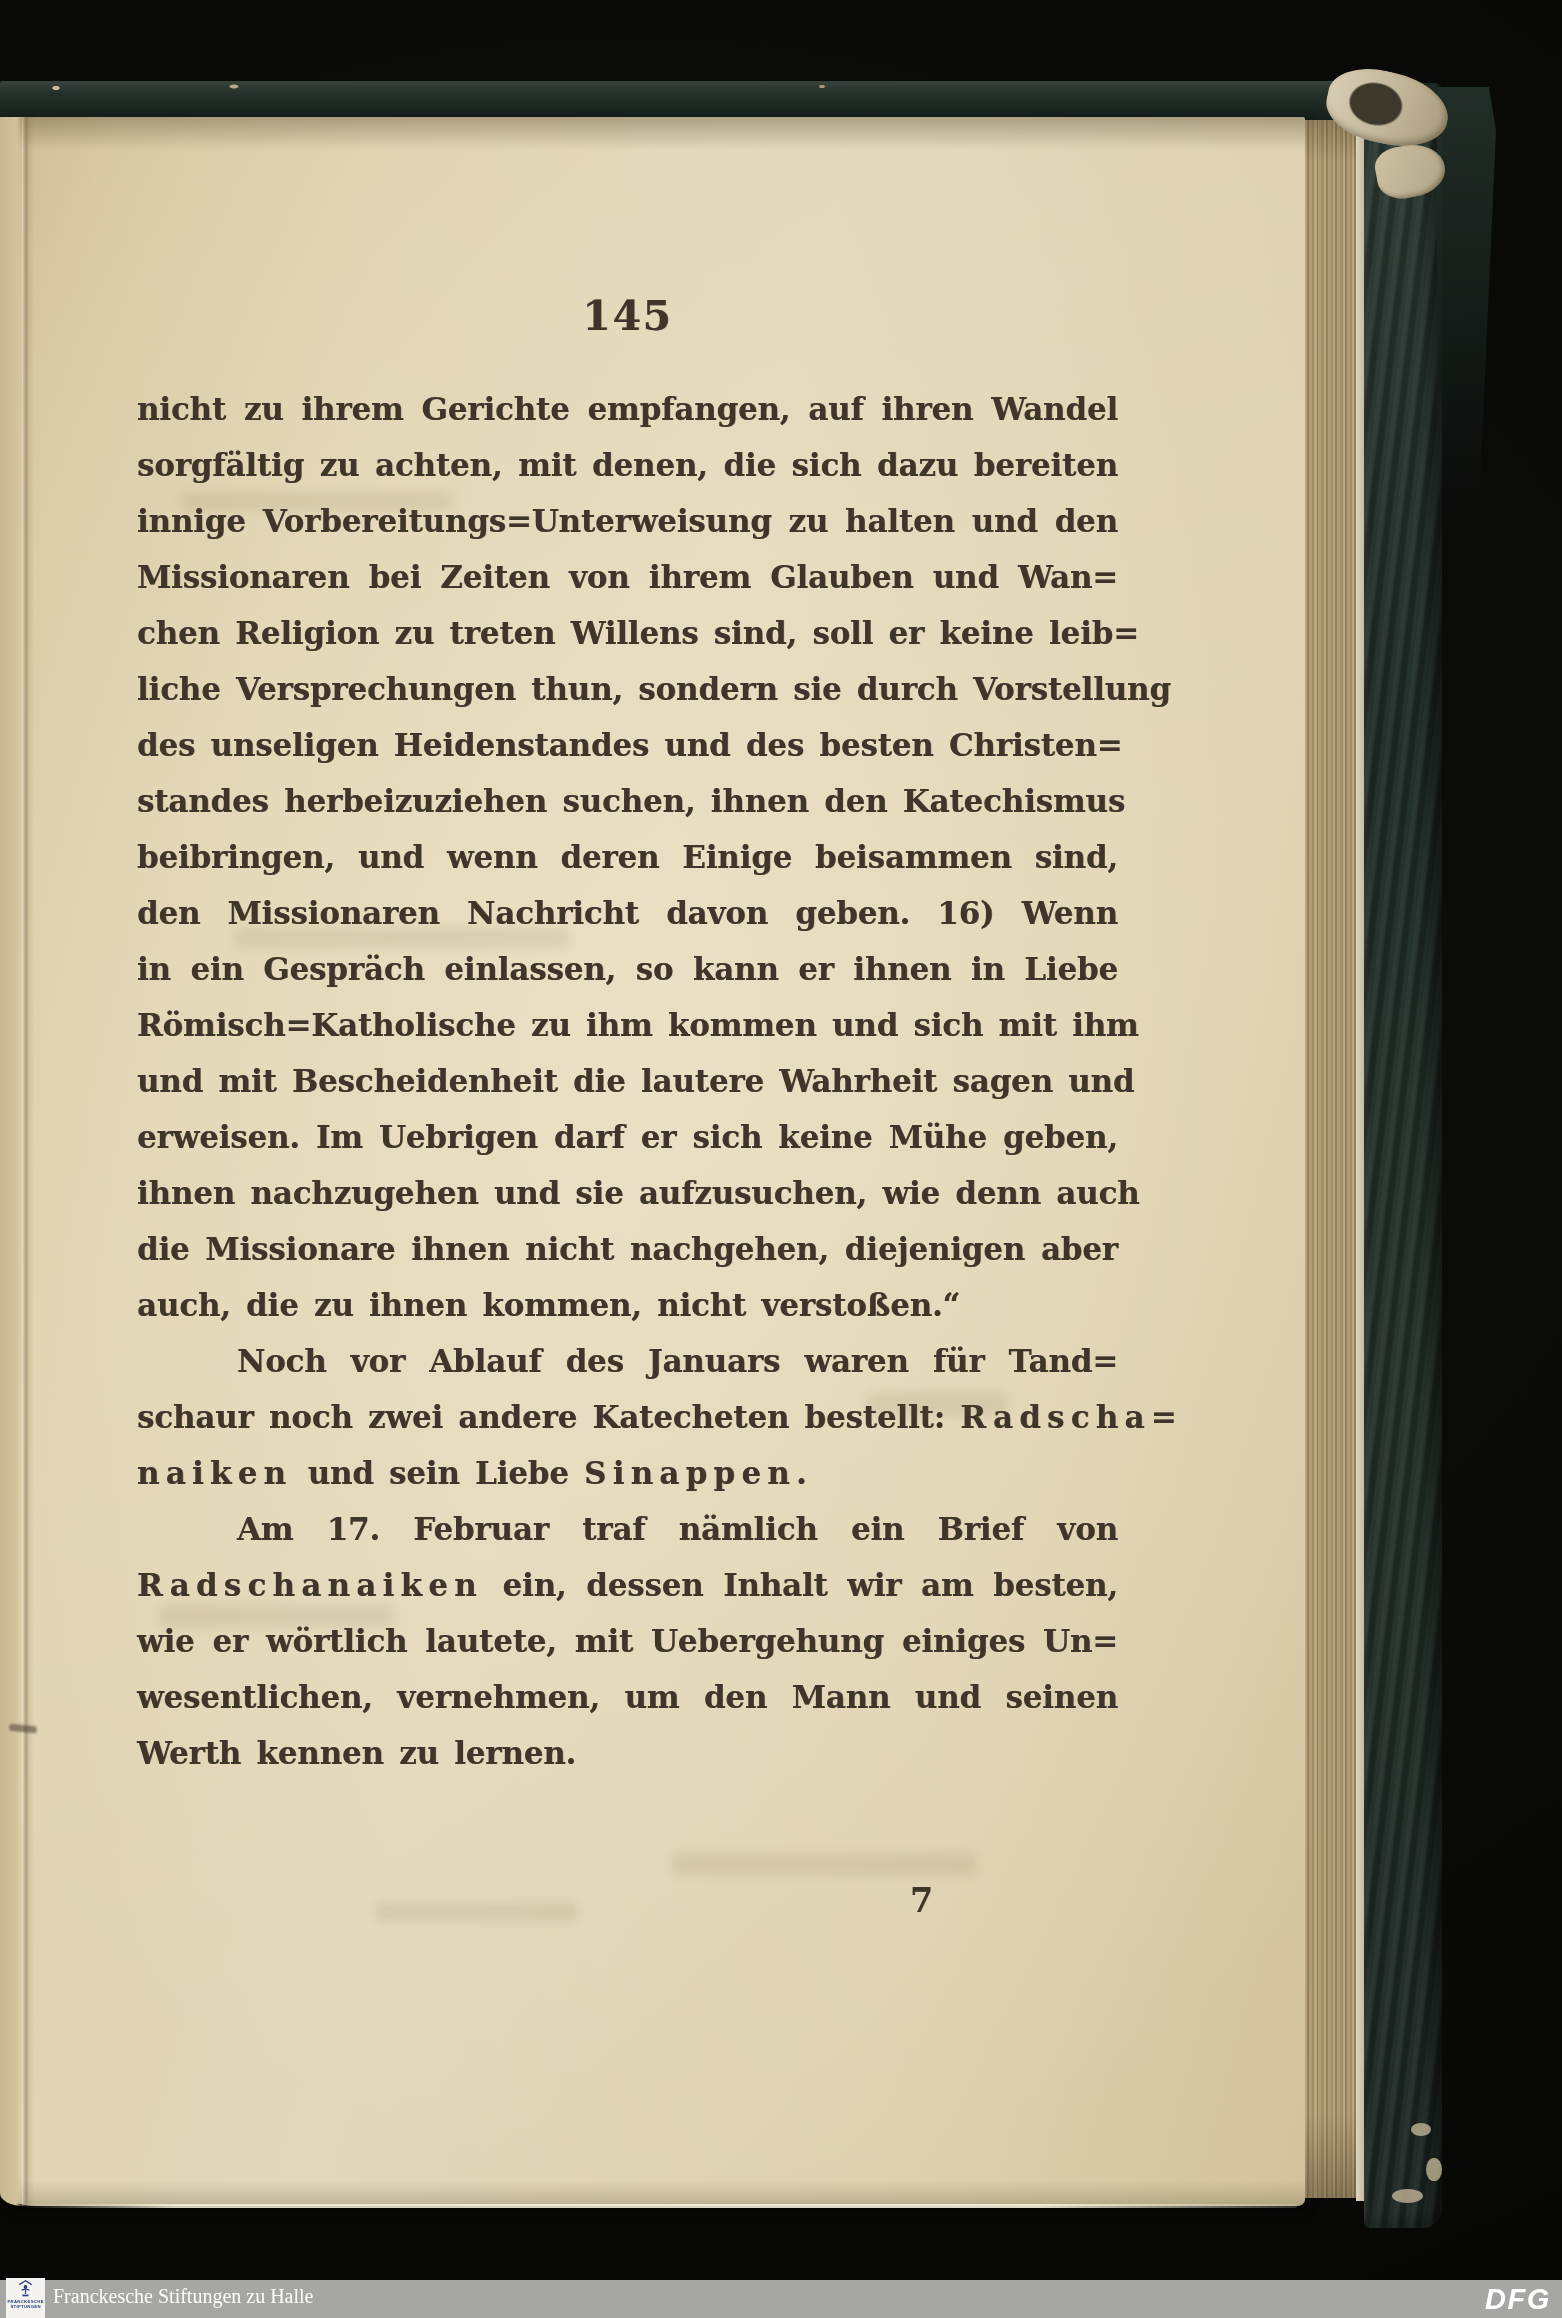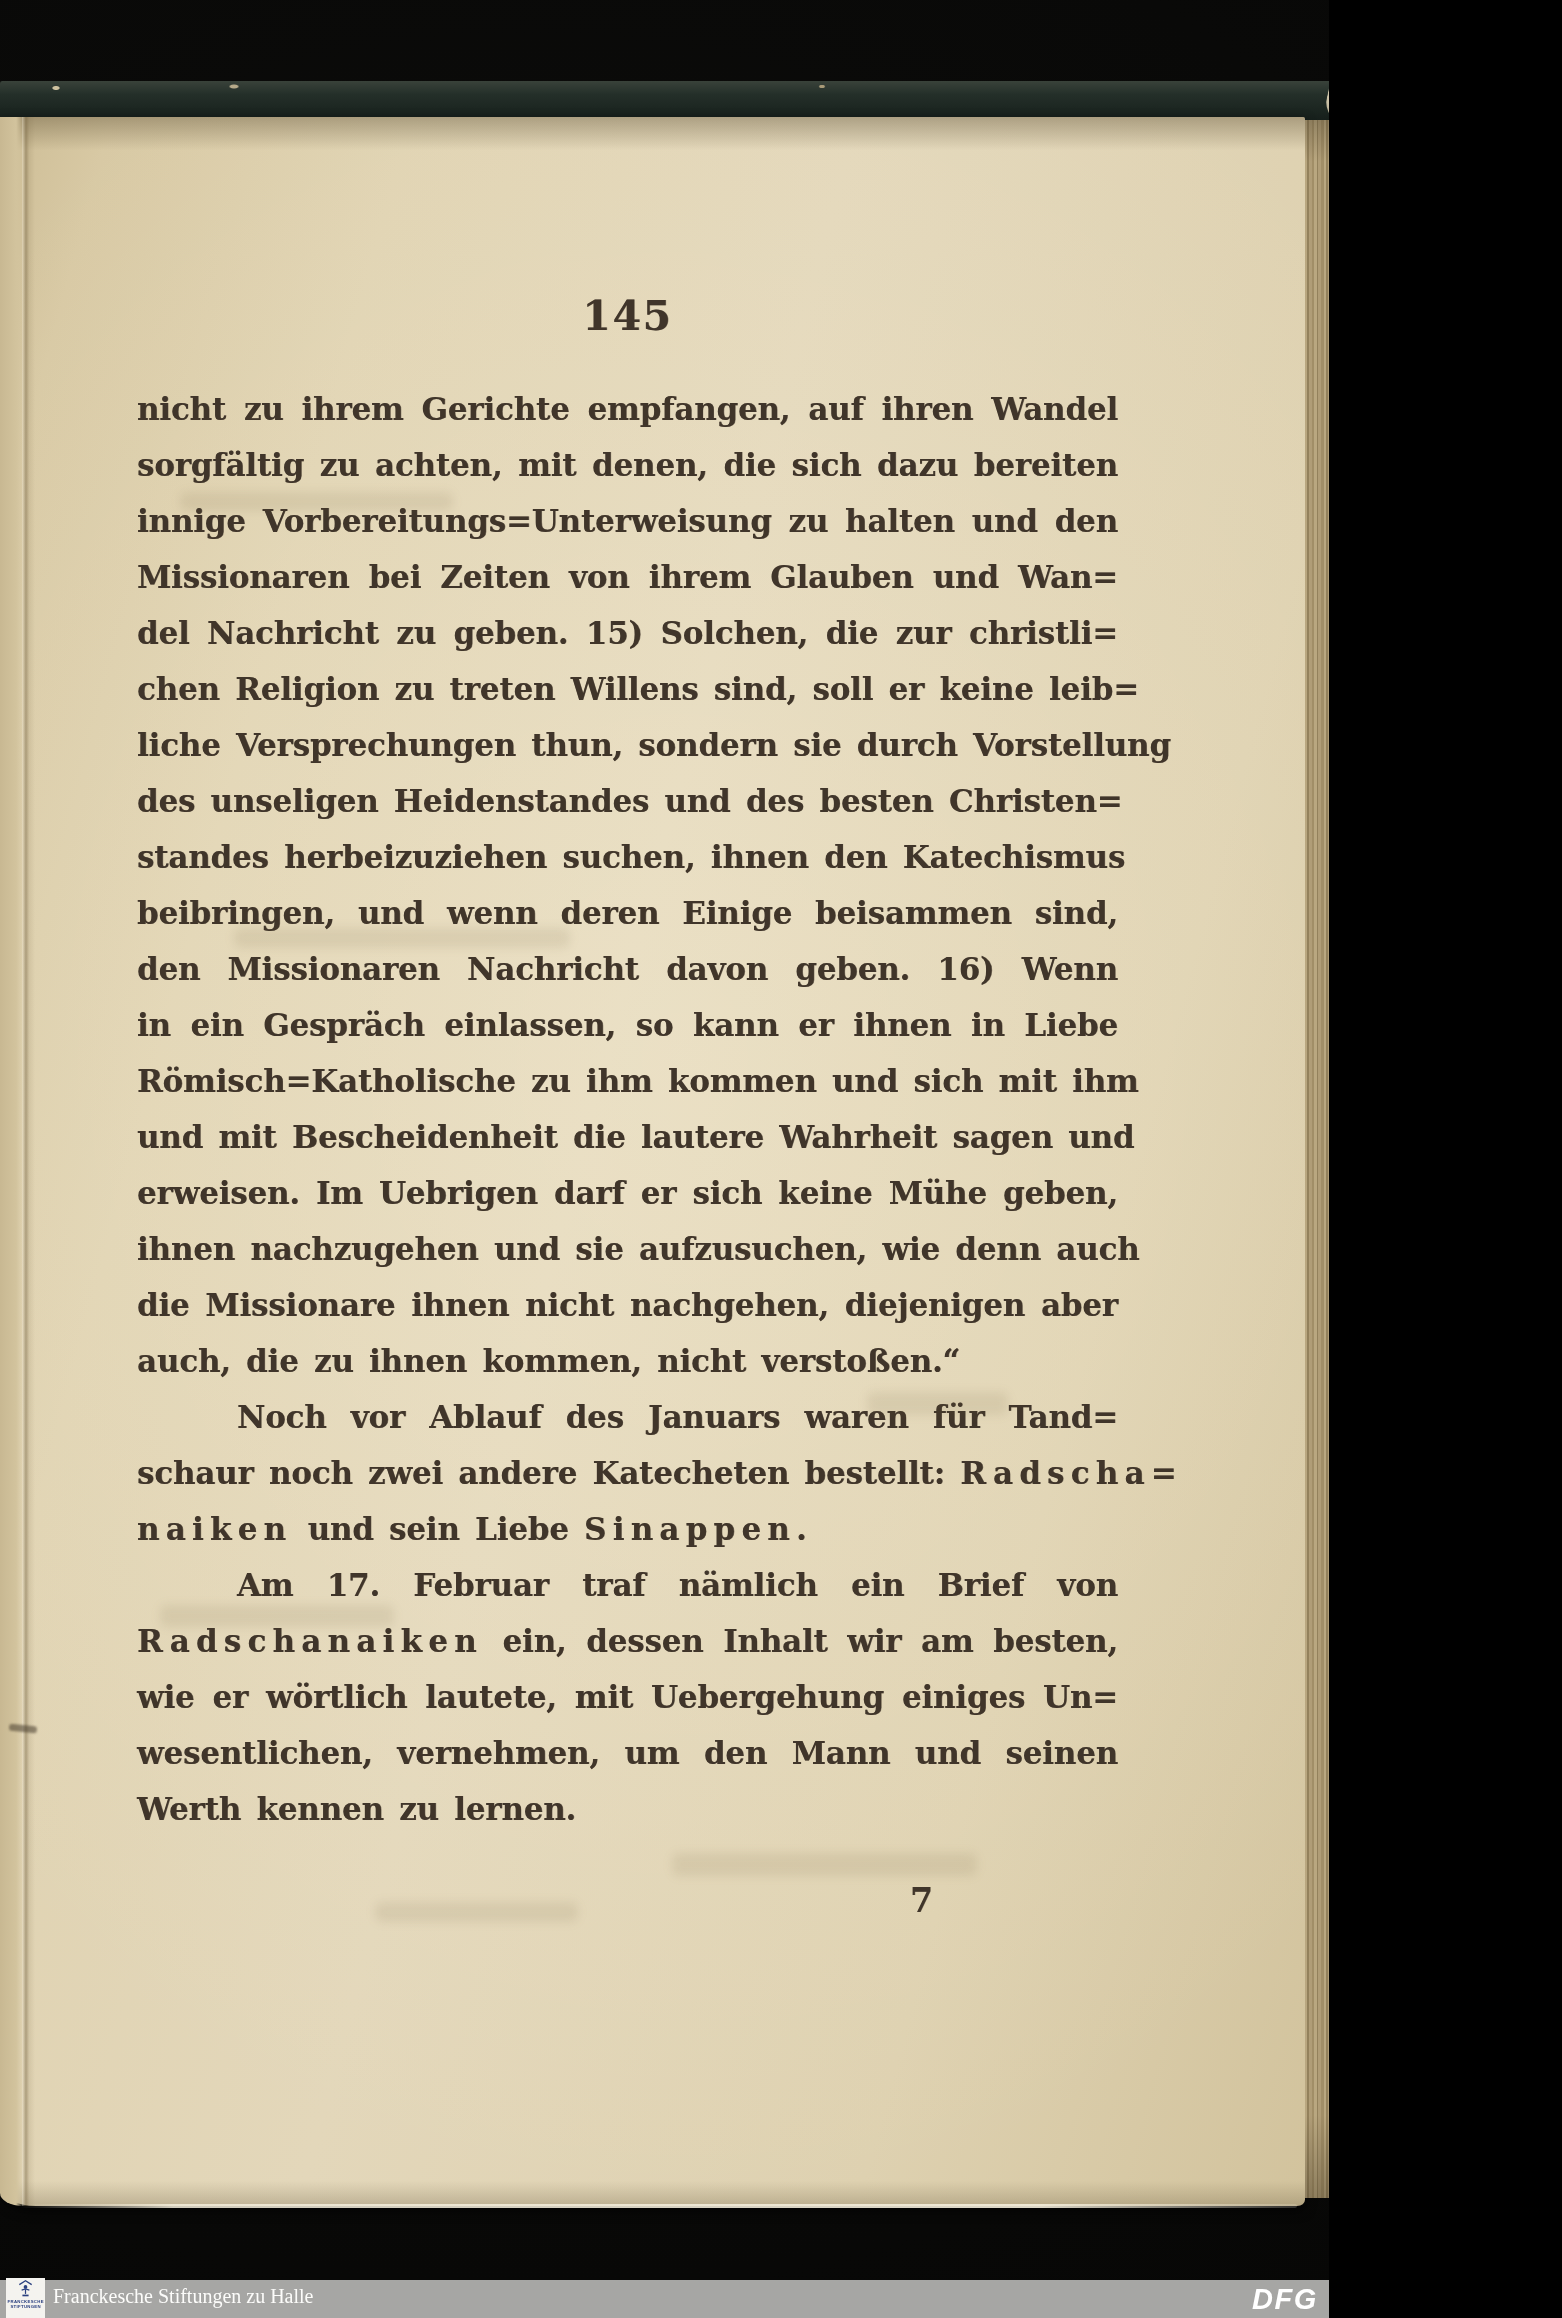--- a/index.html
+++ b/index.html
@@ -1,17 +1,17 @@
 <!DOCTYPE html>
 <html style="--ink: #40352a; --paper: #ddd0ad; --bindingc: #243530; --footerbar: #a6a6a4; --logoblue: #2b4180;font-size:12.5px"><head>
 <meta charset="utf-8">
 <style>
   html,body{margin:0;padding:0;background:#000;}
   #stage{
-    position:relative;width:1329px;height:2319px;overflow:hidden;
+    position:relative;width:1562px;height:2319px;overflow:hidden;
     background:
       radial-gradient(140% 80% at 40% 40%, #0e0e0c 0%, #090908 60%, #060605 100%);
     font-family:"DejaVu Serif", serif;
   }
   
   .top-binding{
     position:absolute;left:0;top:81px;width:1381px;height:39px;
     border-radius:2.3px 4.7px 0 0;
     background:
       radial-gradient(7px 3.9px at 56px 7px,  #cec19f 40%, transparent 62%),
@@ -144,21 +144,20 @@
     <div class="left-strip"></div>
     <div class="crease"></div>
 
     <div class="page-number">145</div>
 
     <div class="text-block">
         <div class="tline"><span class="">nicht zu ihrem Gerichte empfangen, auf ihren Wandel</span></div>
         <div class="tline"><span class="">sorgfältig zu achten, mit denen, die sich dazu bereiten</span></div>
         <div class="tline"><span class="">innige Vorbereitungs=Unterweisung zu halten und den</span></div>
         <div class="tline"><span class="">Missionaren bei Zeiten von ihrem Glauben und Wan=</span></div>
-        <div class="tline"><span class="">del Nachricht zu geben. 15) Solchen, die zur christli=</span></div>
         <div class="tline"><span class="">chen Religion zu treten Willens sind, soll er keine leib=</span></div>
         <div class="tline"><span class="">liche Versprechungen thun, sondern sie durch Vorstellung</span></div>
         <div class="tline"><span class="">des unseligen Heidenstandes und des besten Christen=</span></div>
         <div class="tline"><span class="">standes herbeizuziehen suchen, ihnen den Katechismus</span></div>
         <div class="tline"><span class="">beibringen, und wenn deren Einige beisammen sind,</span></div>
         <div class="tline"><span class="">den Missionaren Nachricht davon geben. 16) Wenn</span></div>
         <div class="tline"><span class="">in ein Gespräch einlassen, so kann er ihnen in Liebe</span></div>
         <div class="tline"><span class="">Römisch=Katholische zu ihm kommen und sich mit ihm</span></div>
         <div class="tline"><span class="">und mit Bescheidenheit die lautere Wahrheit sagen und</span></div>
         <div class="tline"><span class="">erweisen. Im Uebrigen darf er sich keine Mühe geben,</span></div>

